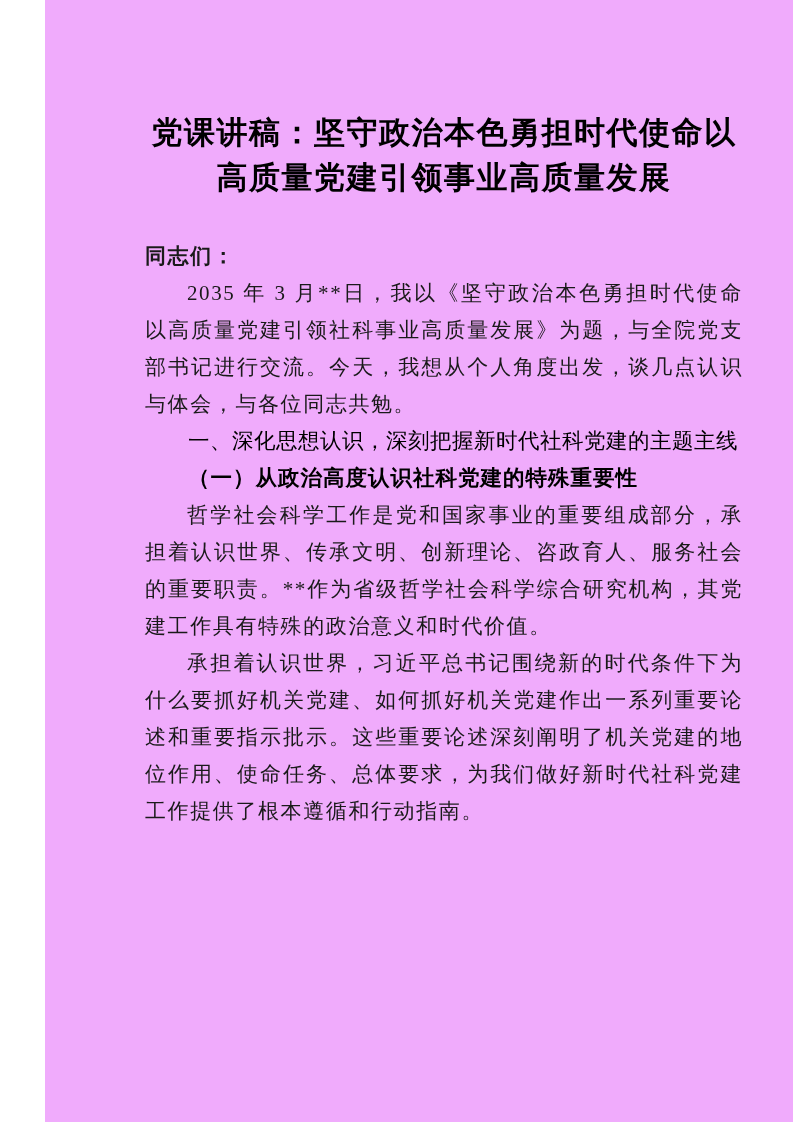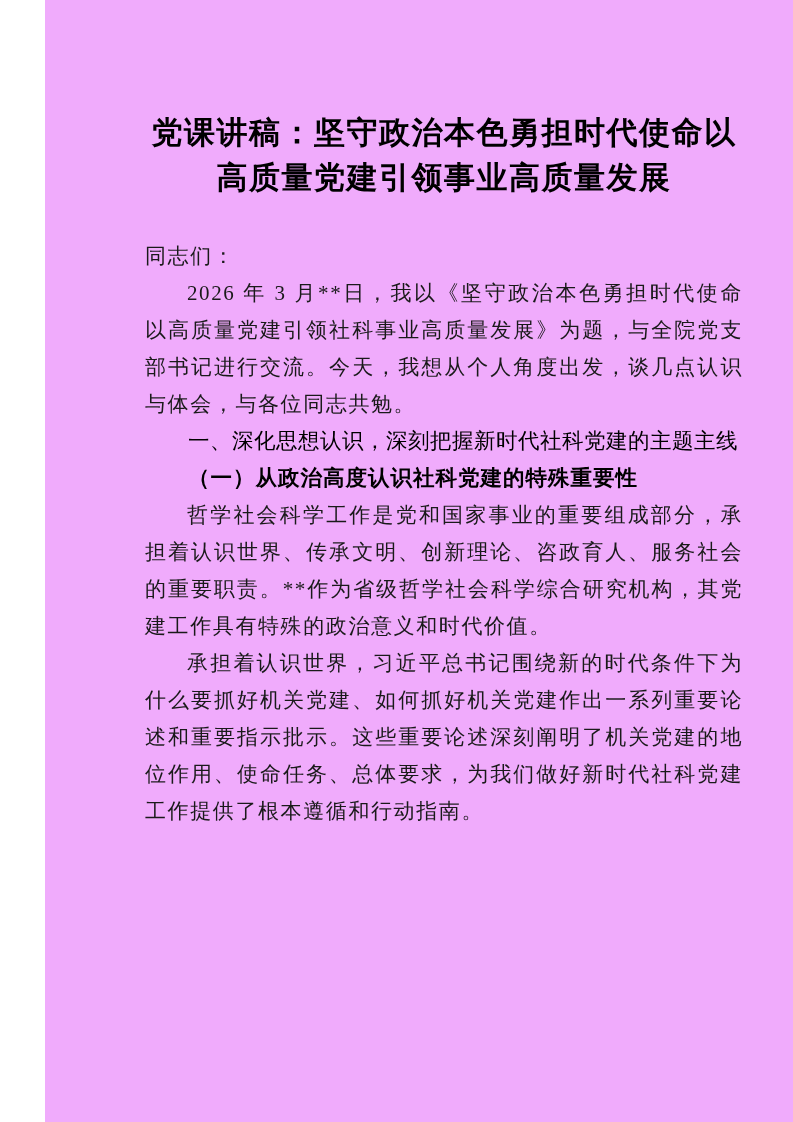--- a/index.html
+++ b/index.html
@@ -41,20 +41,21 @@
     line-height: 37px;
     letter-spacing: 1.6px;
     text-align: justify;
     text-indent: 2em;
     color: #1a1a1a;
     font-family: "Liberation Serif", serif;
     font-weight: normal;
   }
   .salutation {
     text-indent: 0;
+    font-weight: bold;
   }
   .heading-black {
     margin: 0;
     padding: 0;
     font-size: 21.5px;
     line-height: 37px;
     letter-spacing: 0.5px;
     text-indent: 2em;
     text-align: justify;
     font-weight: normal;
@@ -77,21 +78,21 @@
 </head>
 <body>
 
 <div class="page">
   <div class="content">
 
     <h1 class="doc-title">党课讲稿：坚守政治本色勇担时代使命以高质量党建引领事业高质量发展</h1>
 
     <p class="body-text salutation">同志们：</p>
 
-    <p class="body-text">2026 年 3 月**日，我以《坚守政治本色勇担时代使命以高质量党建引领社科事业高质量发展》为题，与全院党支部书记进行交流。今天，我想从个人角度出发，谈几点认识与体会，与各位同志共勉。</p>
+    <p class="body-text">2035 年 3 月**日，我以《坚守政治本色勇担时代使命以高质量党建引领社科事业高质量发展》为题，与全院党支部书记进行交流。今天，我想从个人角度出发，谈几点认识与体会，与各位同志共勉。</p>
 
     <h2 class="heading-black">一、深化思想认识，深刻把握新时代社科党建的主题主线</h2>
 
     <h3 class="heading-kai">（一）从政治高度认识社科党建的特殊重要性</h3>
 
     <p class="body-text">哲学社会科学工作是党和国家事业的重要组成部分，承担着认识世界、传承文明、创新理论、咨政育人、服务社会的重要职责。**作为省级哲学社会科学综合研究机构，其党建工作具有特殊的政治意义和时代价值。</p>
 
     <p class="body-text">承担着认识世界，习近平总书记围绕新的时代条件下为什么要抓好机关党建、如何抓好机关党建作出一系列重要论述和重要指示批示。这些重要论述深刻阐明了机关党建的地位作用、使命任务、总体要求，为我们做好新时代社科党建工作提供了根本遵循和行动指南。</p>
 
 

